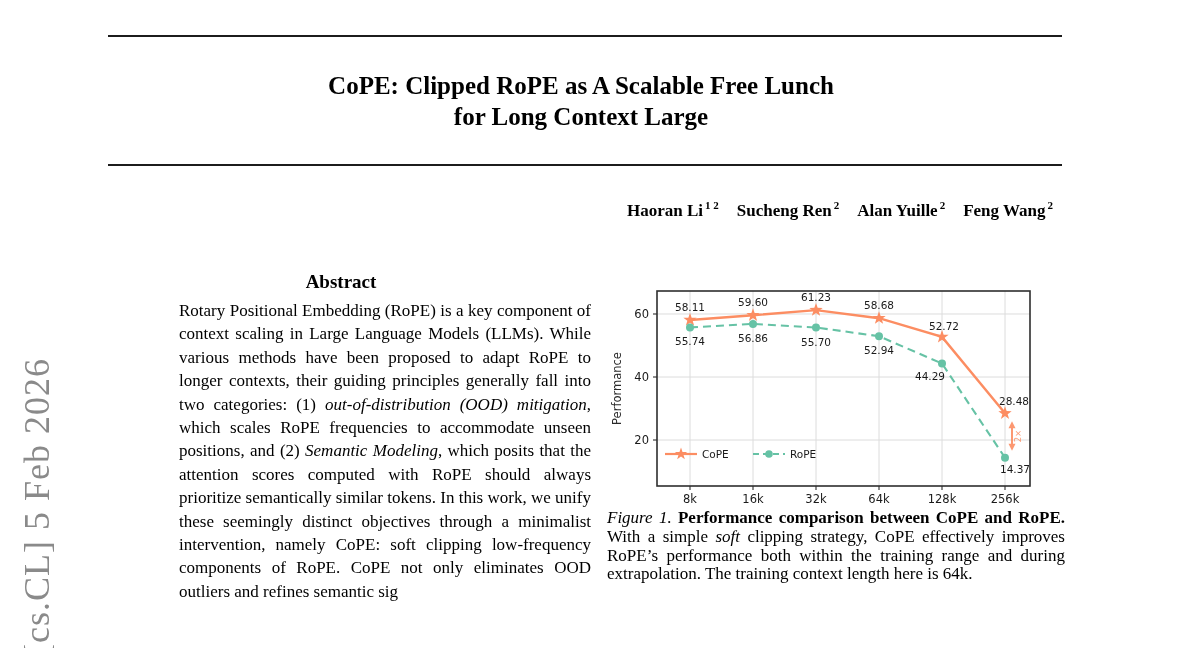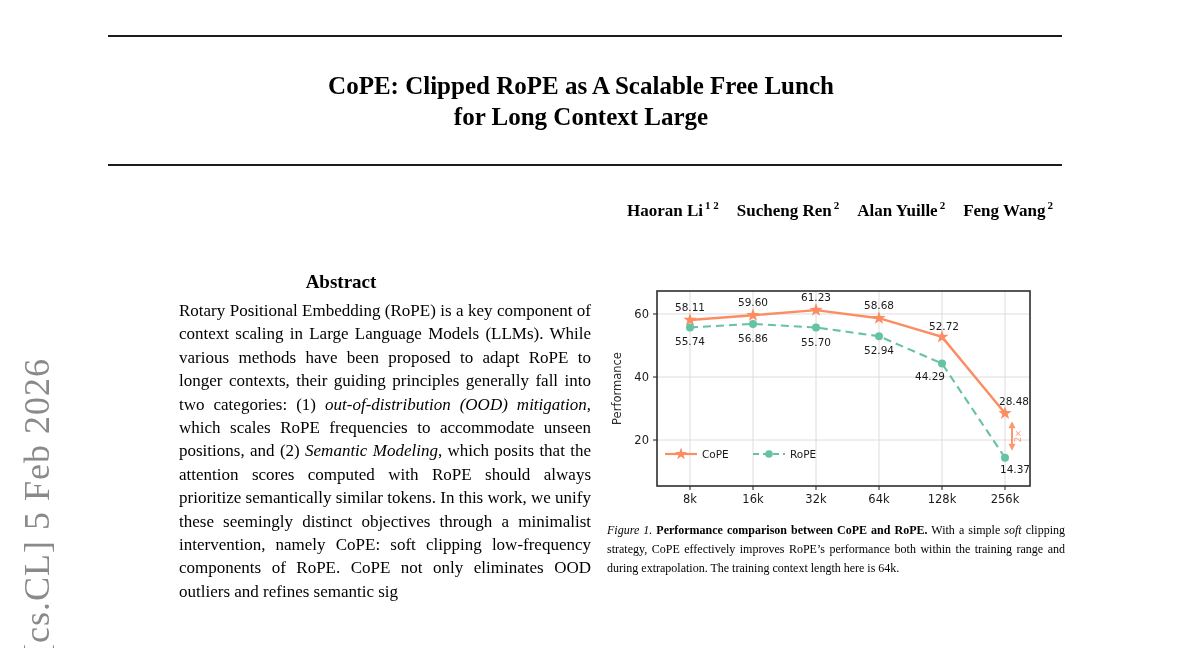--- a/index.html
+++ b/index.html
@@ -25,22 +25,22 @@
                  font-size:17px;line-height:23.4px;text-align:justify;margin-left:36px;}
 
   .seg-italic{font-style:italic;}
   .seg-bold{font-weight:bold;}
 
   .watermark{position:absolute;left:16px;top:656px;transform:rotate(-90deg);
              transform-origin:0 0;white-space:nowrap;font-size:36px;
              color:#8a8a8a;letter-spacing:1px;}
 
   .figure-chart{position:absolute;left:605px;top:283px;width:500px;height:223px;}
-  .figure-caption{position:absolute;left:607px;top:521px;width:458px;
-                  font-size:12px;line-height:18.8px;text-align:justify;}
+  .figure-caption{position:absolute;left:607px;top:509px;width:458px;
+                  font-size:17px;line-height:18.8px;text-align:justify;}
 </style>
 </head>
 <body>
 
 <div class="page">
 
   <div class="rule rule-top"></div>
 
   <div class="paper-title">
     <div>CoPE: Clipped RoPE as A Scalable Free Lunch</div>

